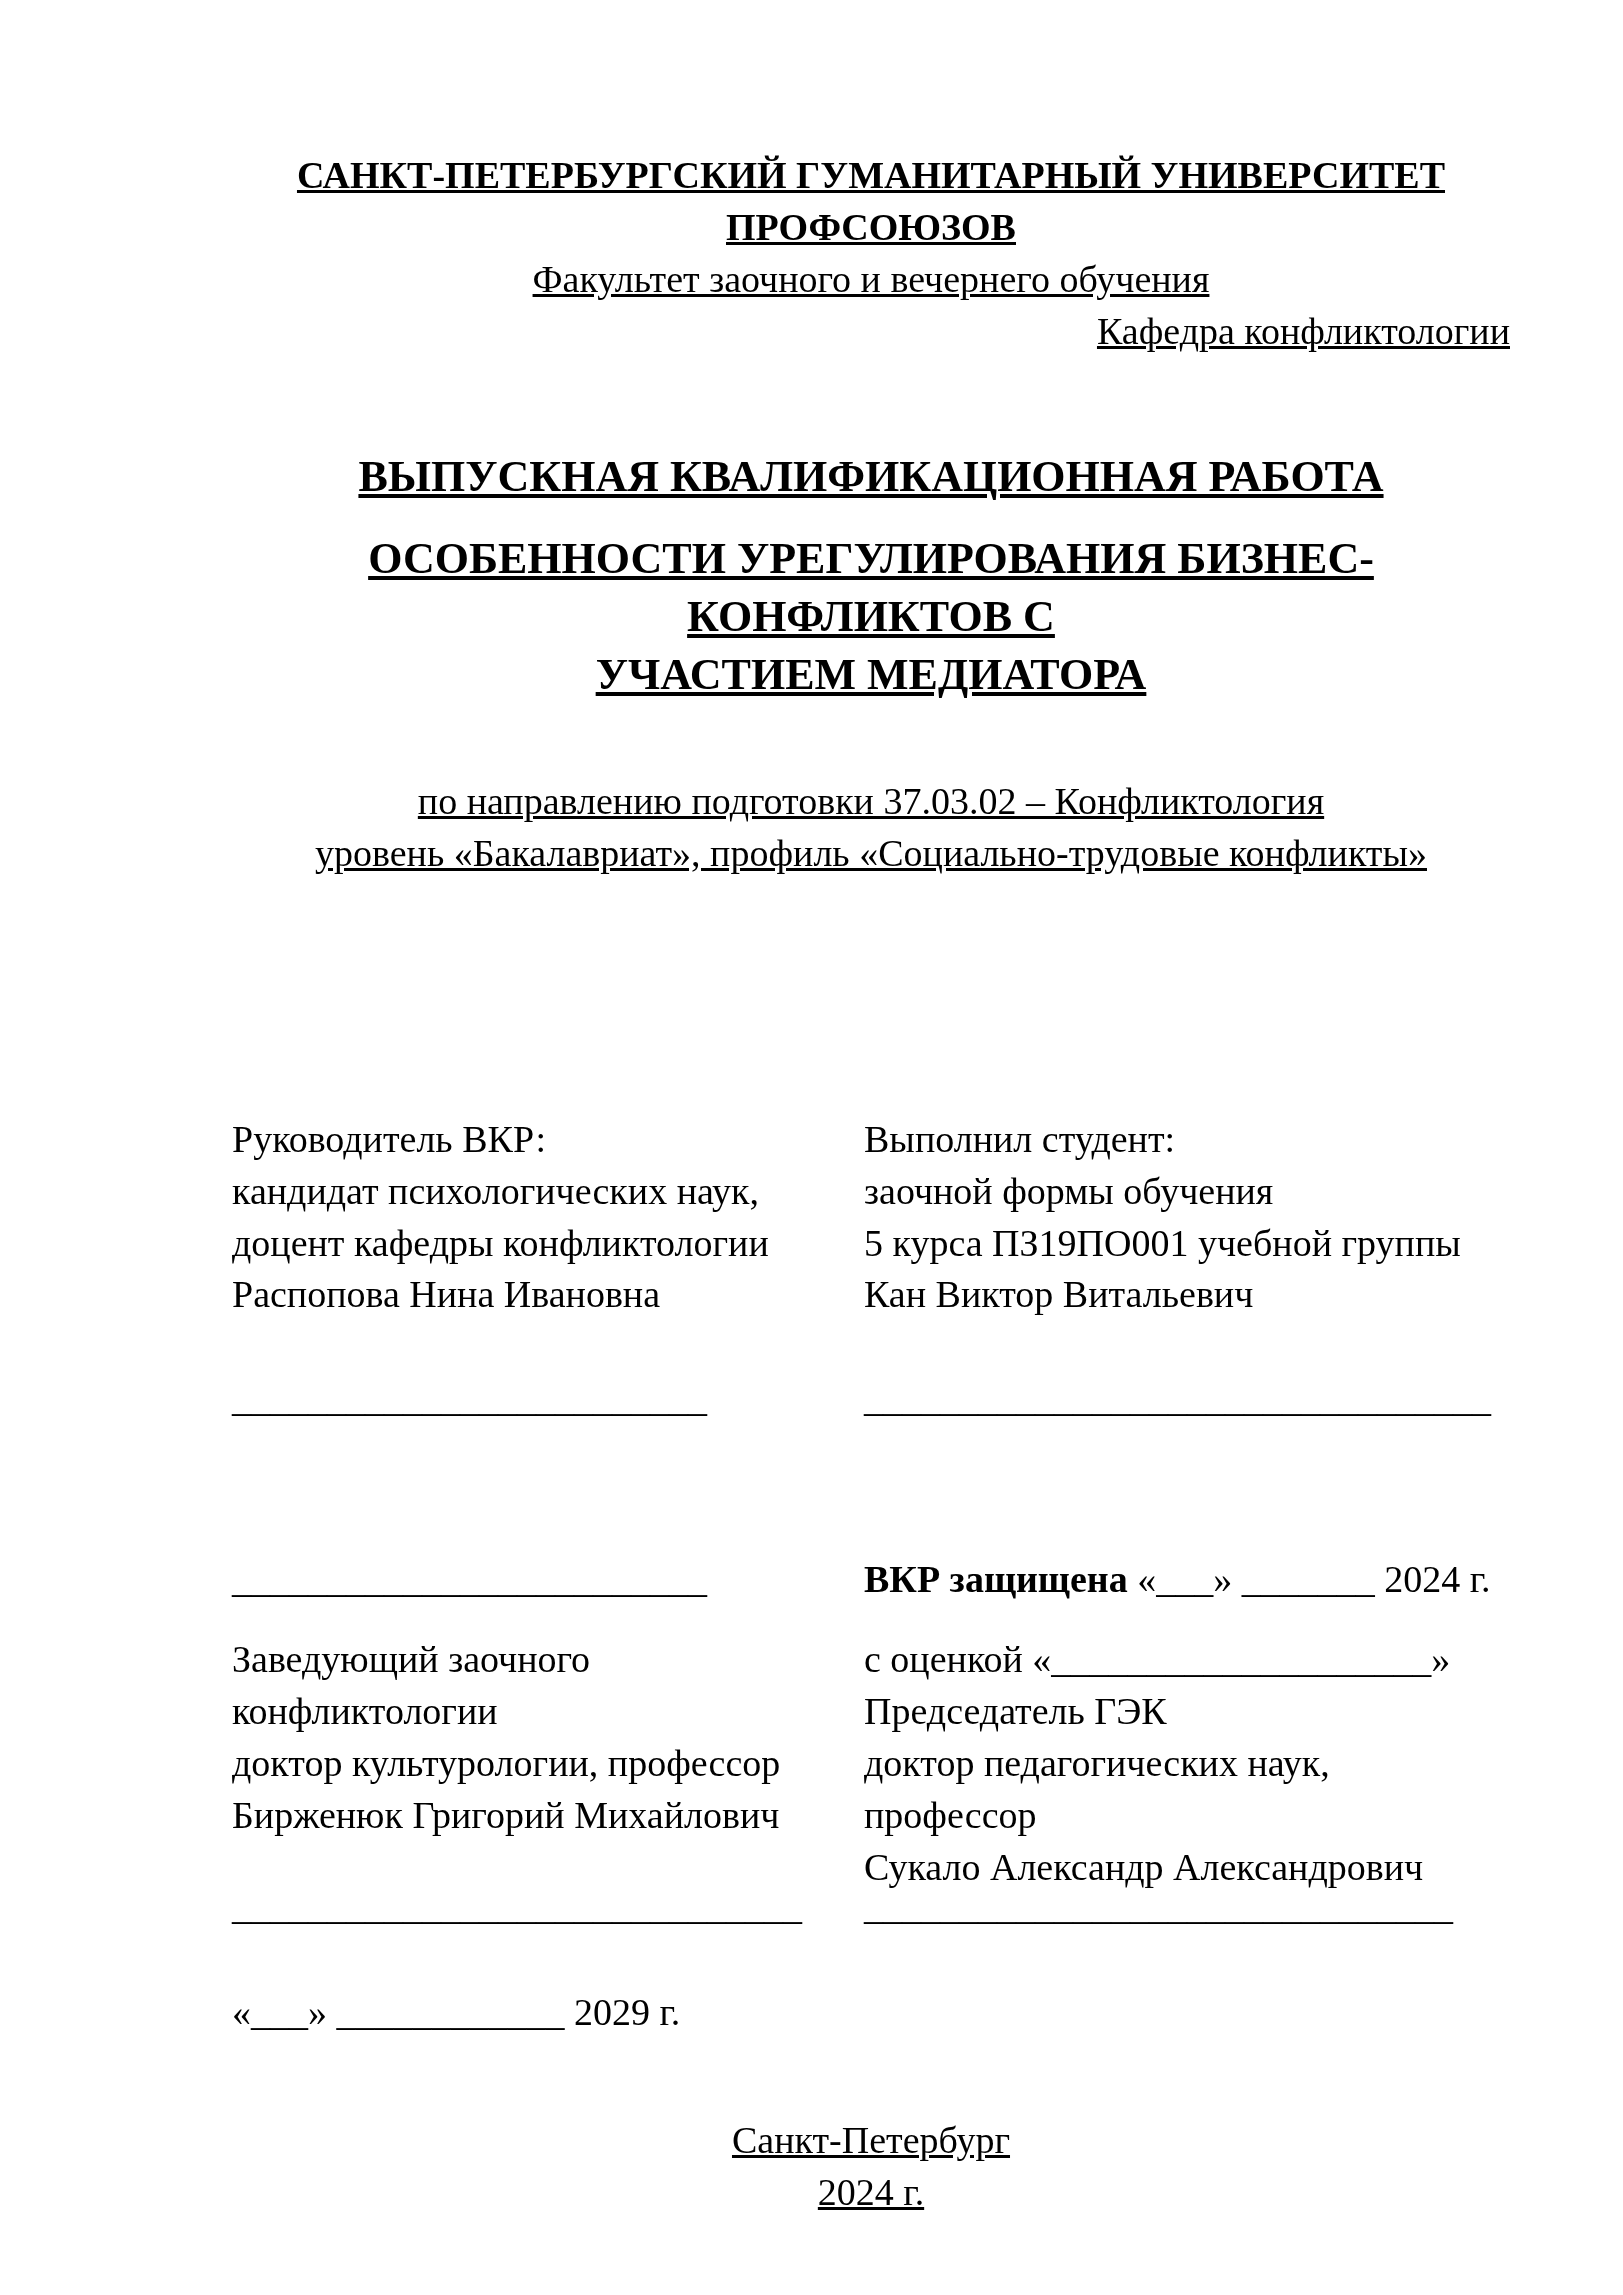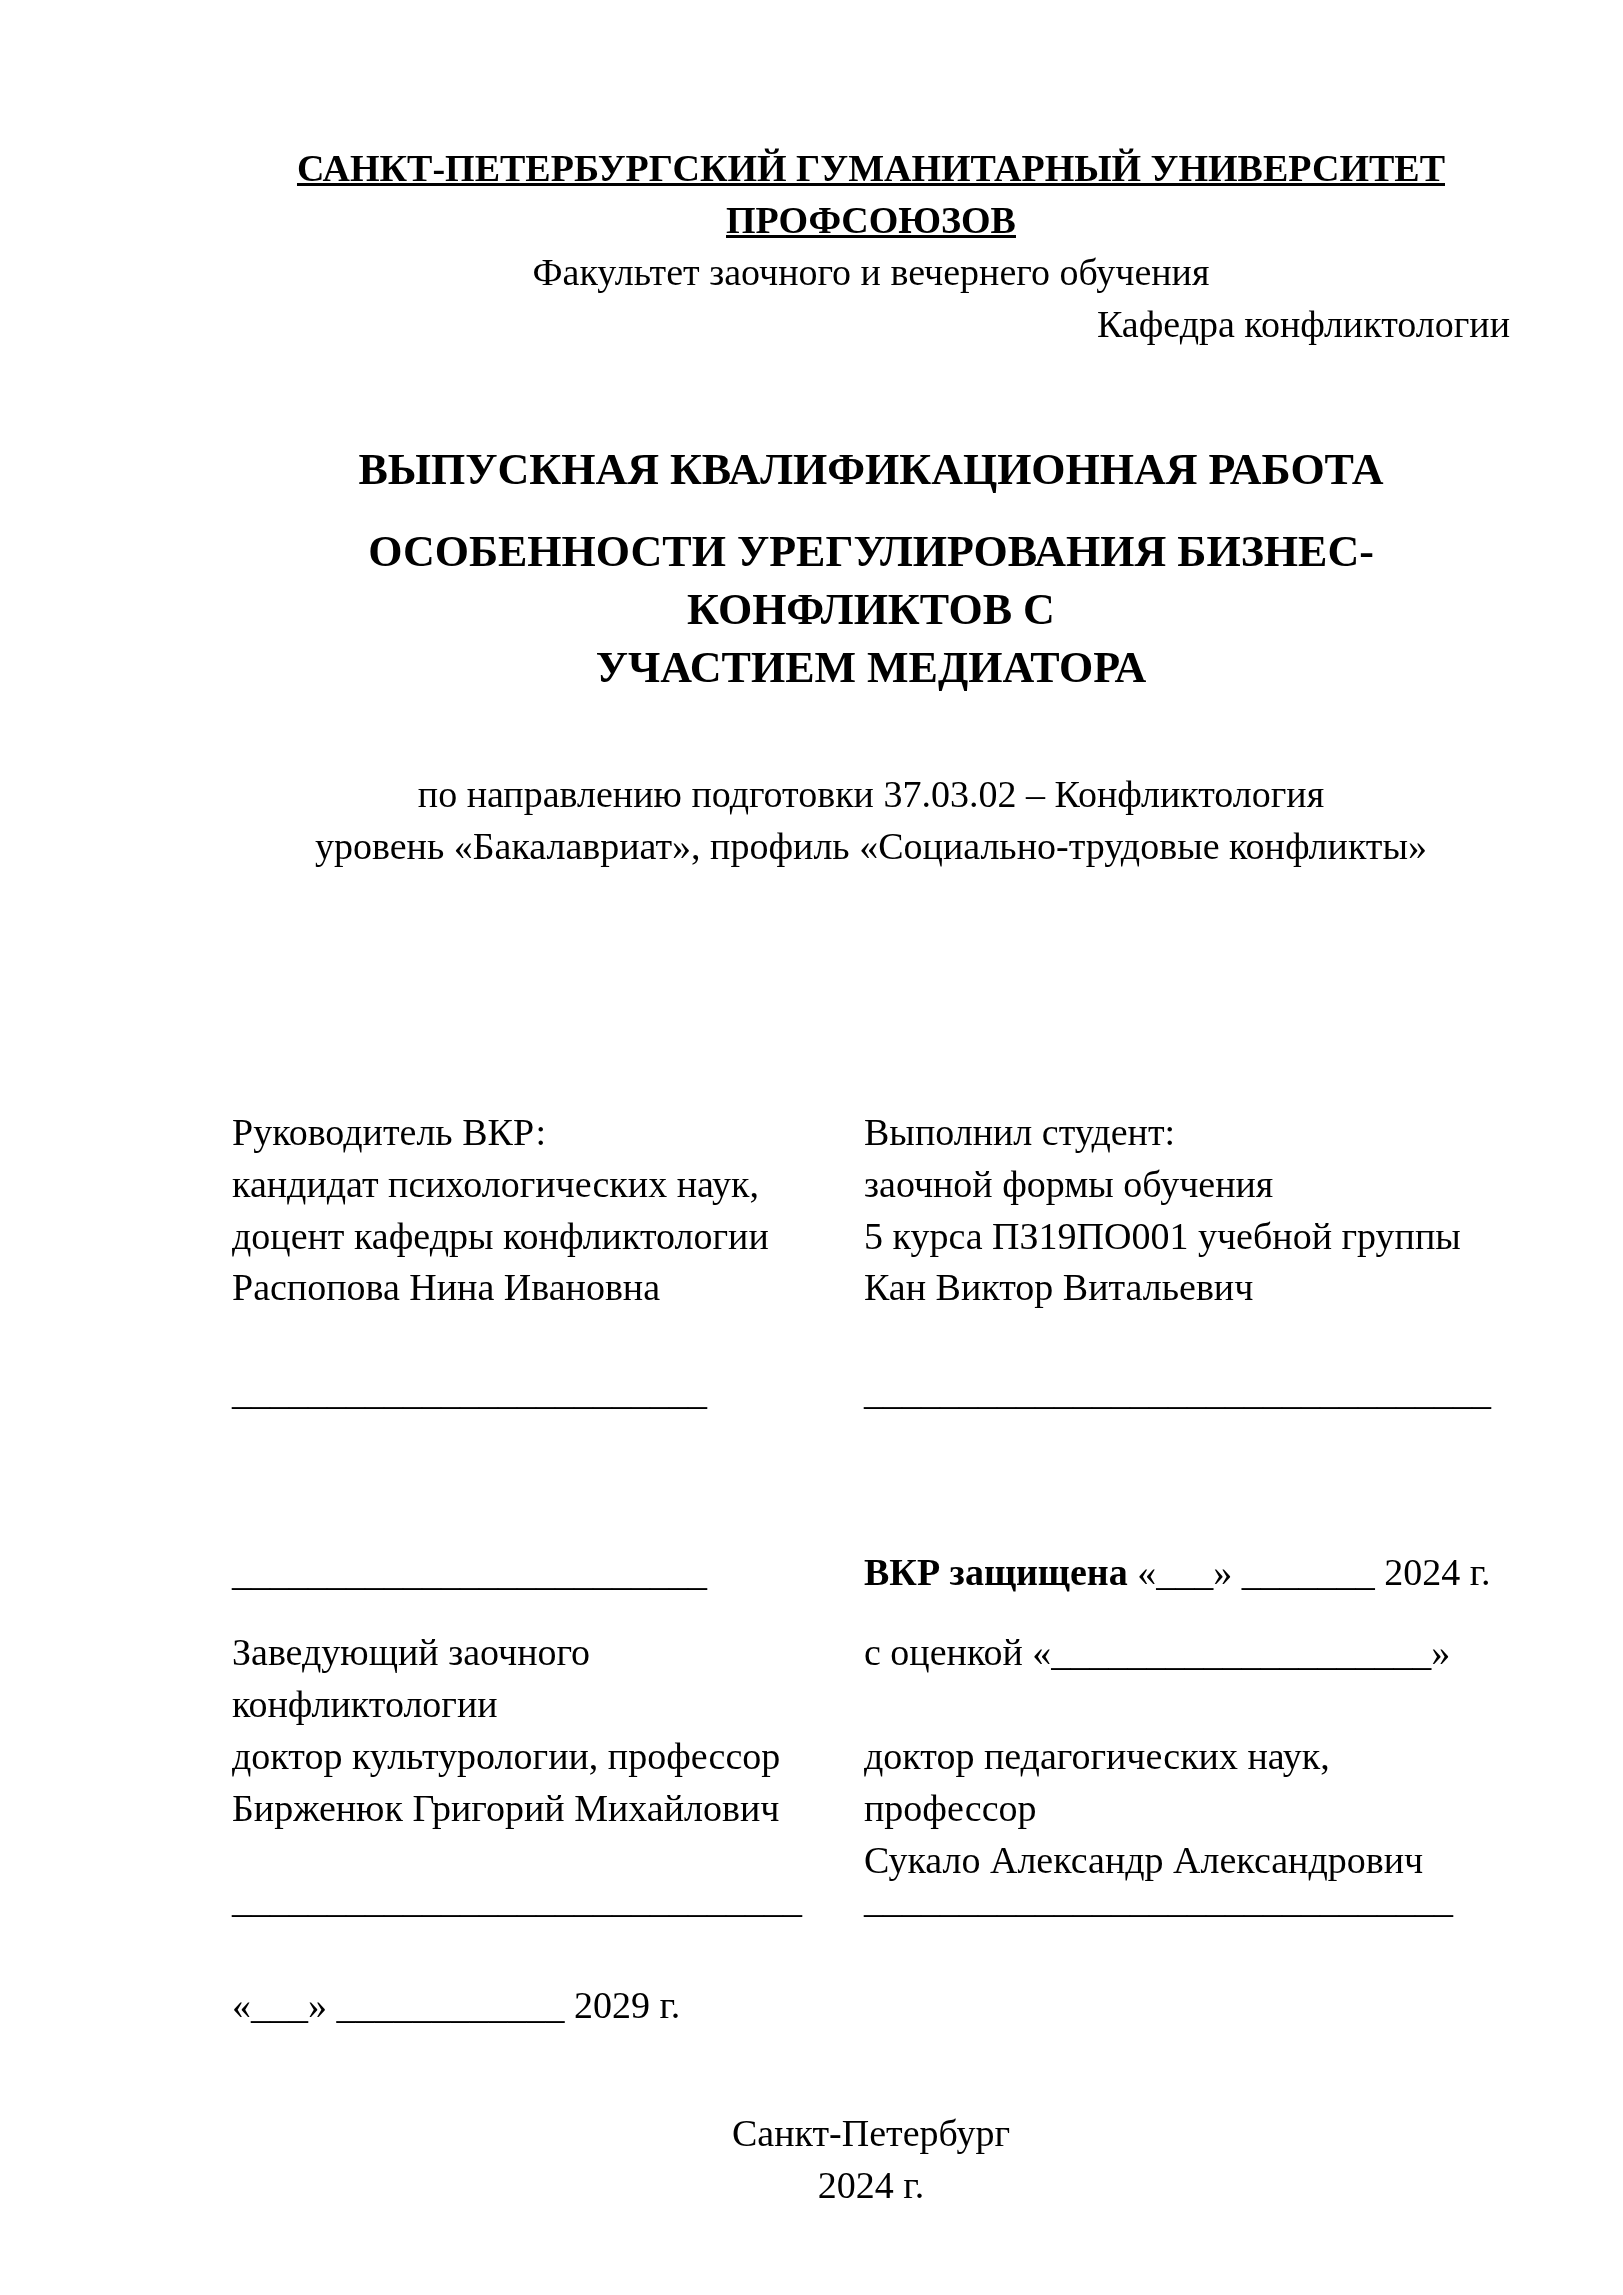--- a/index.html
+++ b/index.html
@@ -13,22 +13,23 @@
     height: 2295px;
     margin: 0 auto;
     background: #ffffff;
     color: #000000;
     font-family: "Liberation Serif", "DejaVu Serif", serif;
     overflow: hidden;
   }
   .content {
     position: absolute;
     left: 232px;
-    top: 142px;
+    top: 149px;
     width: 1278px;
+    text-decoration: underline;
   }
   .line {
     font-size: 38px;
     line-height: 52px;
   }
   .center { text-align: center; }
   .right  { text-align: right; }
   .bold   { font-weight: bold; }
   .underline { text-decoration: underline; }
 
@@ -115,20 +116,21 @@
 
       <div class="sig-item col-r" style="top:0">Выполнил студент:</div>
       <div class="sig-item col-r" style="top:52px">заочной формы обучения</div>
       <div class="sig-item col-r" style="top:104px">5 курса ПЗ19ПО001 учебной группы</div>
       <div class="sig-item col-r" style="top:155px">Кан Виктор Витальевич</div>
       <div class="sig-item col-r" style="top:259px">_________________________________</div>
       <div class="sig-item col-r" style="top:440px">
         <span class="bold">ВКР защищена</span><span> «___» _______ 2024 г.</span>
       </div>
       <div class="sig-item col-r" style="top:520px">с оценкой «____________________»</div>
+      <div class="sig-item col-r" style="top:572px">Председатель ГЭК</div>
       <div class="sig-item col-r" style="top:624px">доктор педагогических наук,</div>
       <div class="sig-item col-r" style="top:676px">профессор</div>
       <div class="sig-item col-r" style="top:728px">Сукало Александр Александрович</div>
       <div class="sig-item col-r" style="top:767px">_______________________________</div>
     </div>
 
     <div class="footer">
       <div>Санкт-Петербург</div>
       <div>2024 г.</div>
     </div>

